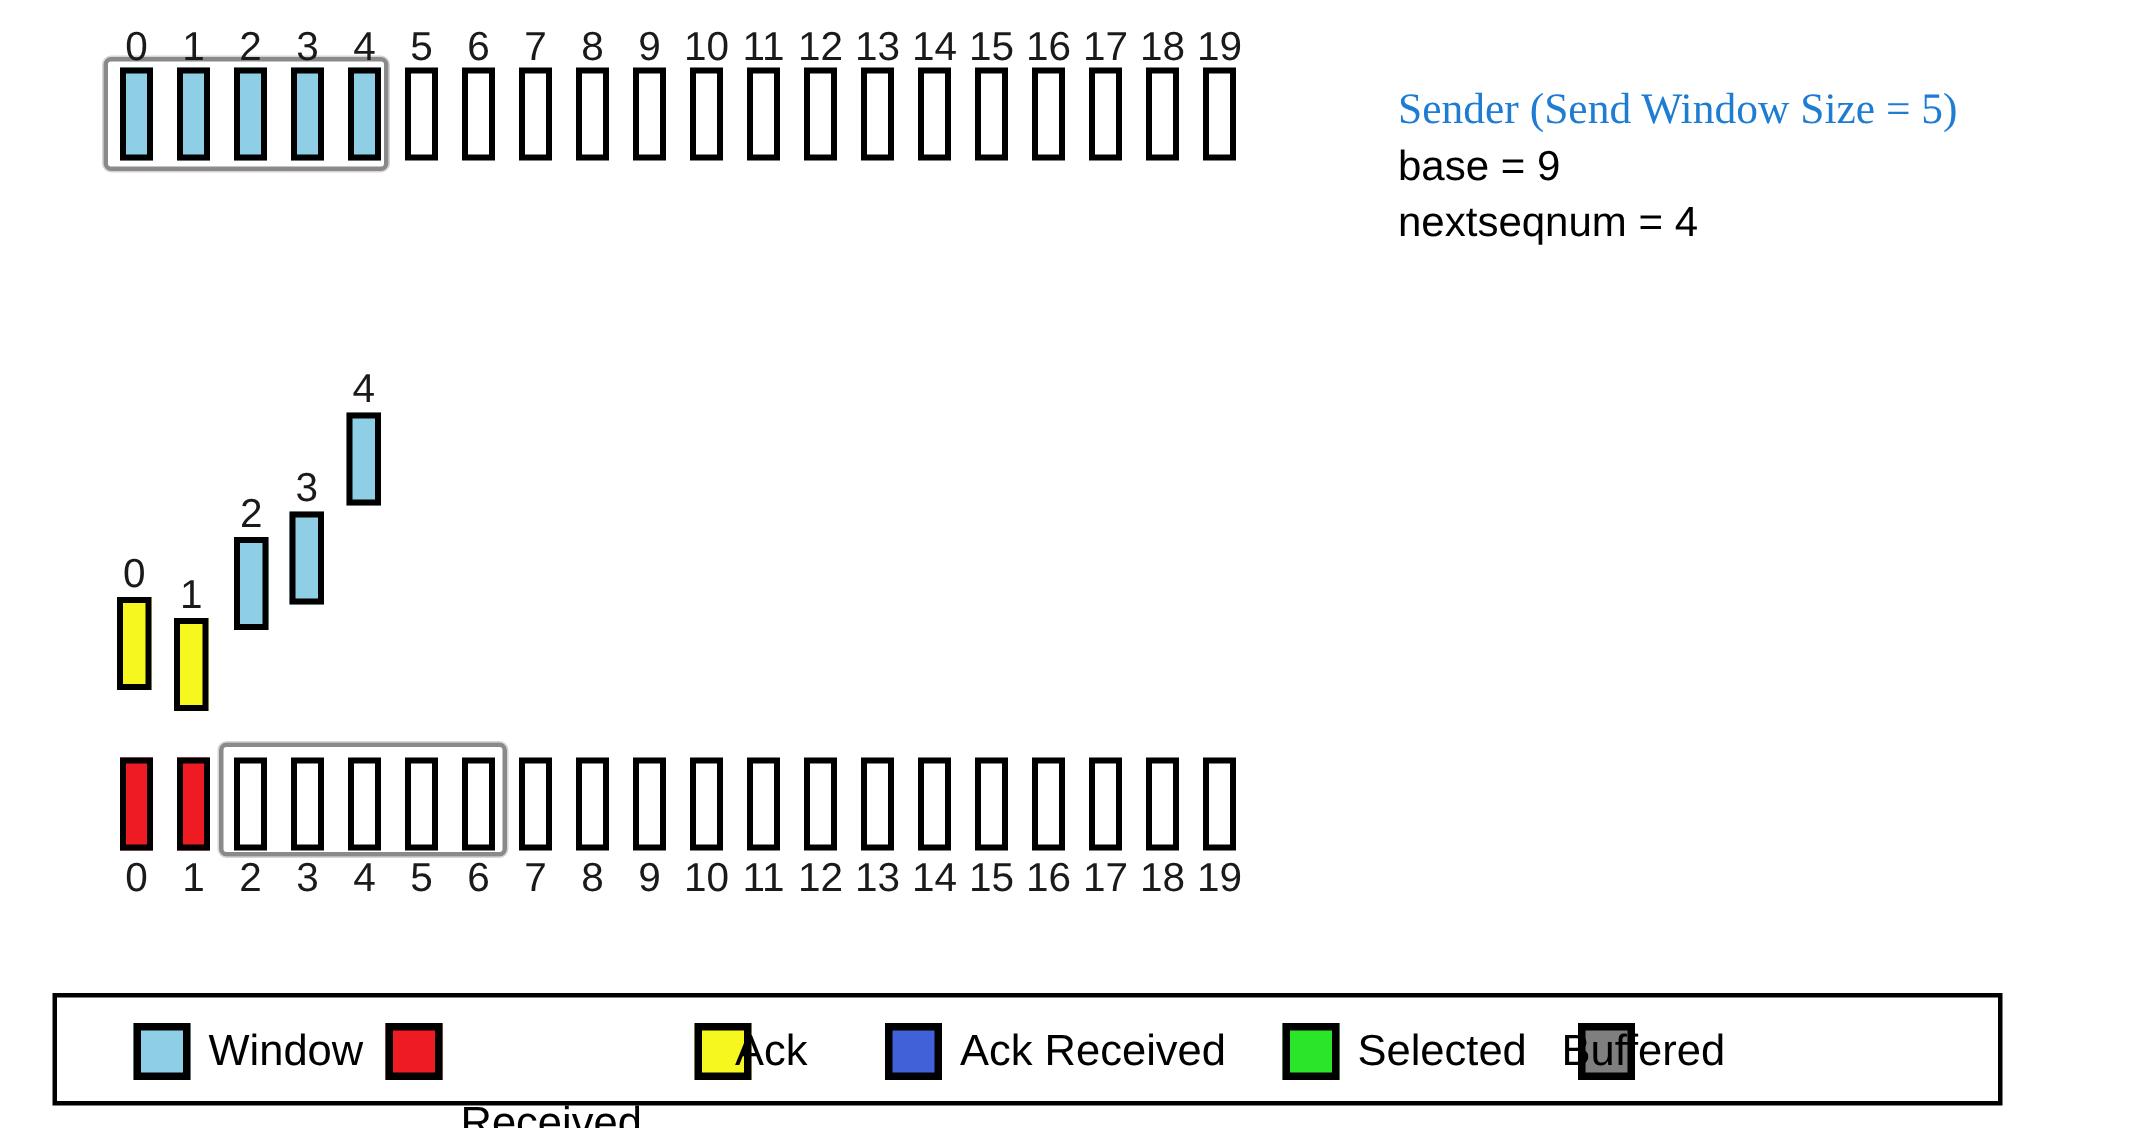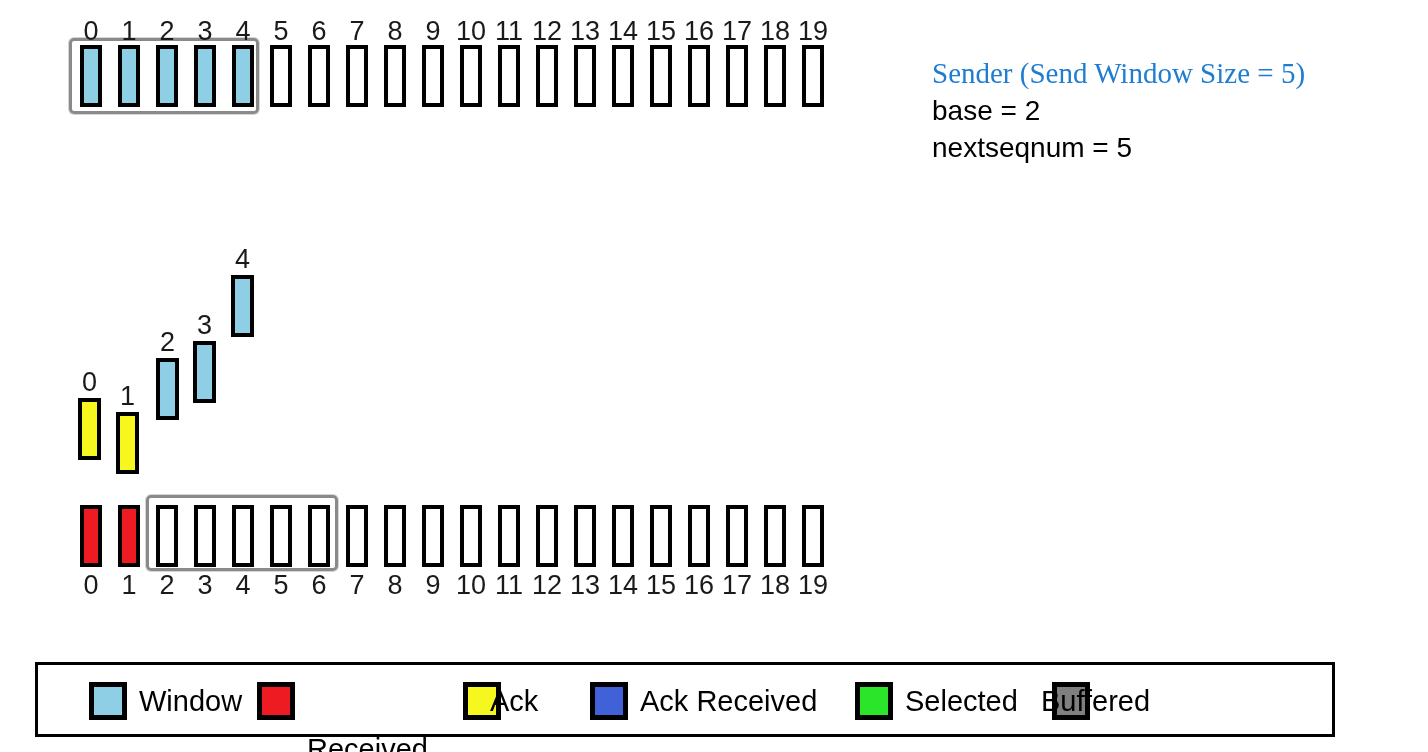--- a/index.html
+++ b/index.html
@@ -156,22 +156,22 @@
       <div class="slot" style="left: 726px; top: 45px;"></div>
       <div class="slot-num" style="left: 717px; top: 17px;">17</div>
       <div class="slot" style="left: 764px; top: 45px;"></div>
       <div class="slot-num" style="left: 755px; top: 17px;">18</div>
       <div class="slot" style="left: 802px; top: 45px;"></div>
       <div class="slot-num" style="left: 793px; top: 17px;">19</div>
     </div>
 
   <div class="info-block">
     <div class="title-blue" id="sender-title" style="color: rgb(30, 124, 210);">Sender (Send Window Size = 5)</div>
-    <div>base = 2</div>
-    <div>nextseqnum = 5</div>
+    <div>base = 9</div>
+    <div>nextseqnum = 4</div>
   </div>
 
   <div id="in-flight-layer">
       <div class="transit-label" style="left: 69.5px; top: 368px;">0</div>
       <div class="transit-box" style="left: 78px; top: 398px; background: rgb(247, 247, 32);"></div>
       <div class="transit-label" style="left: 107.5px; top: 382px;">1</div>
       <div class="transit-box" style="left: 116px; top: 412px; background: rgb(247, 247, 32);"></div>
       <div class="transit-label" style="left: 147.5px; top: 328px;">2</div>
       <div class="transit-box" style="left: 156px; top: 358px; background: rgb(142, 207, 230);"></div>
       <div class="transit-label" style="left: 184.5px; top: 311px;">3</div>

